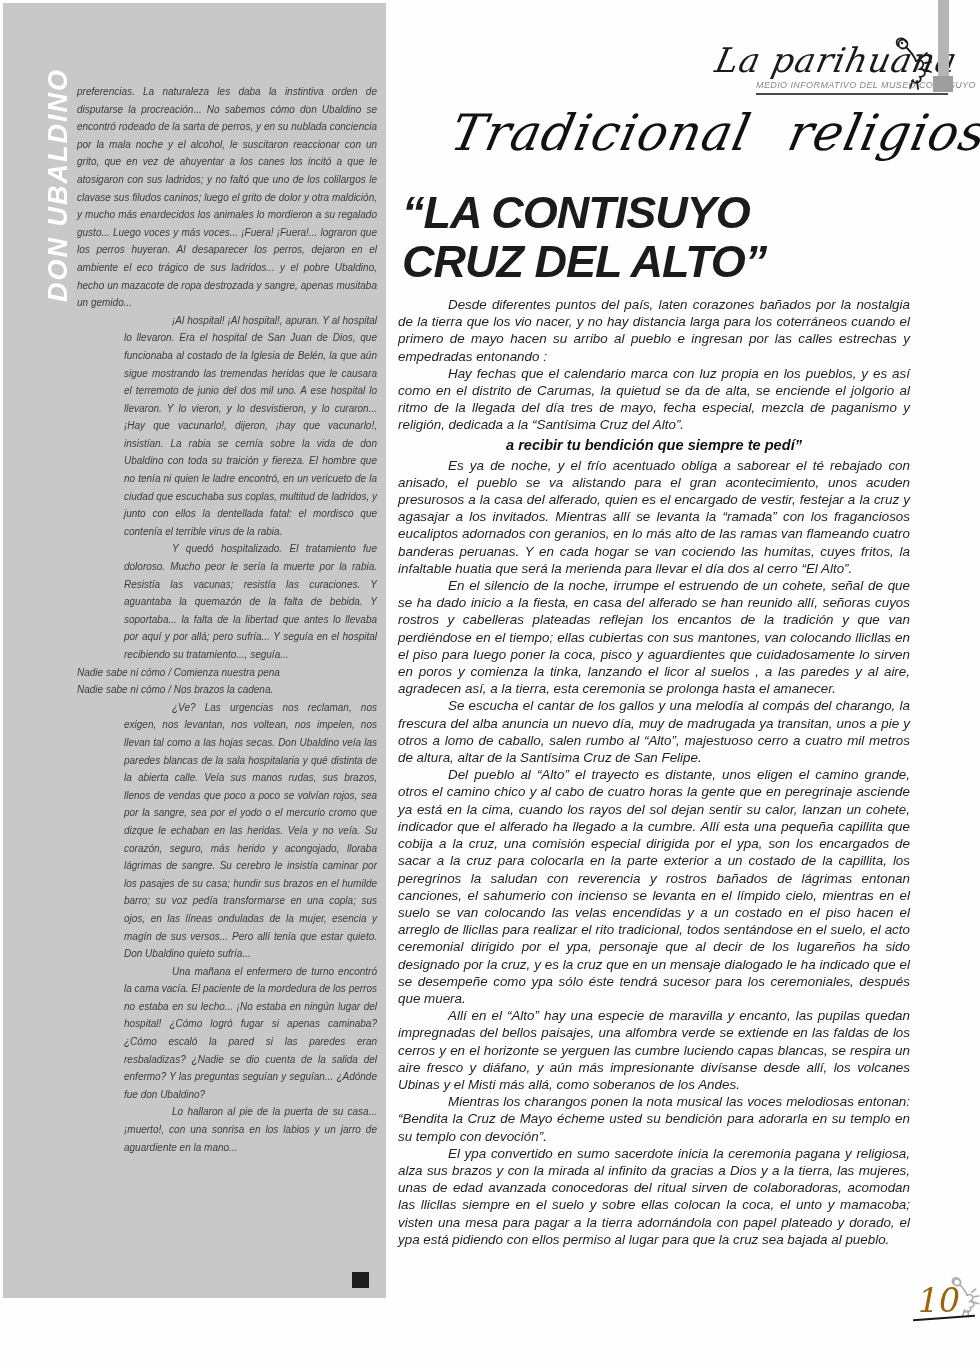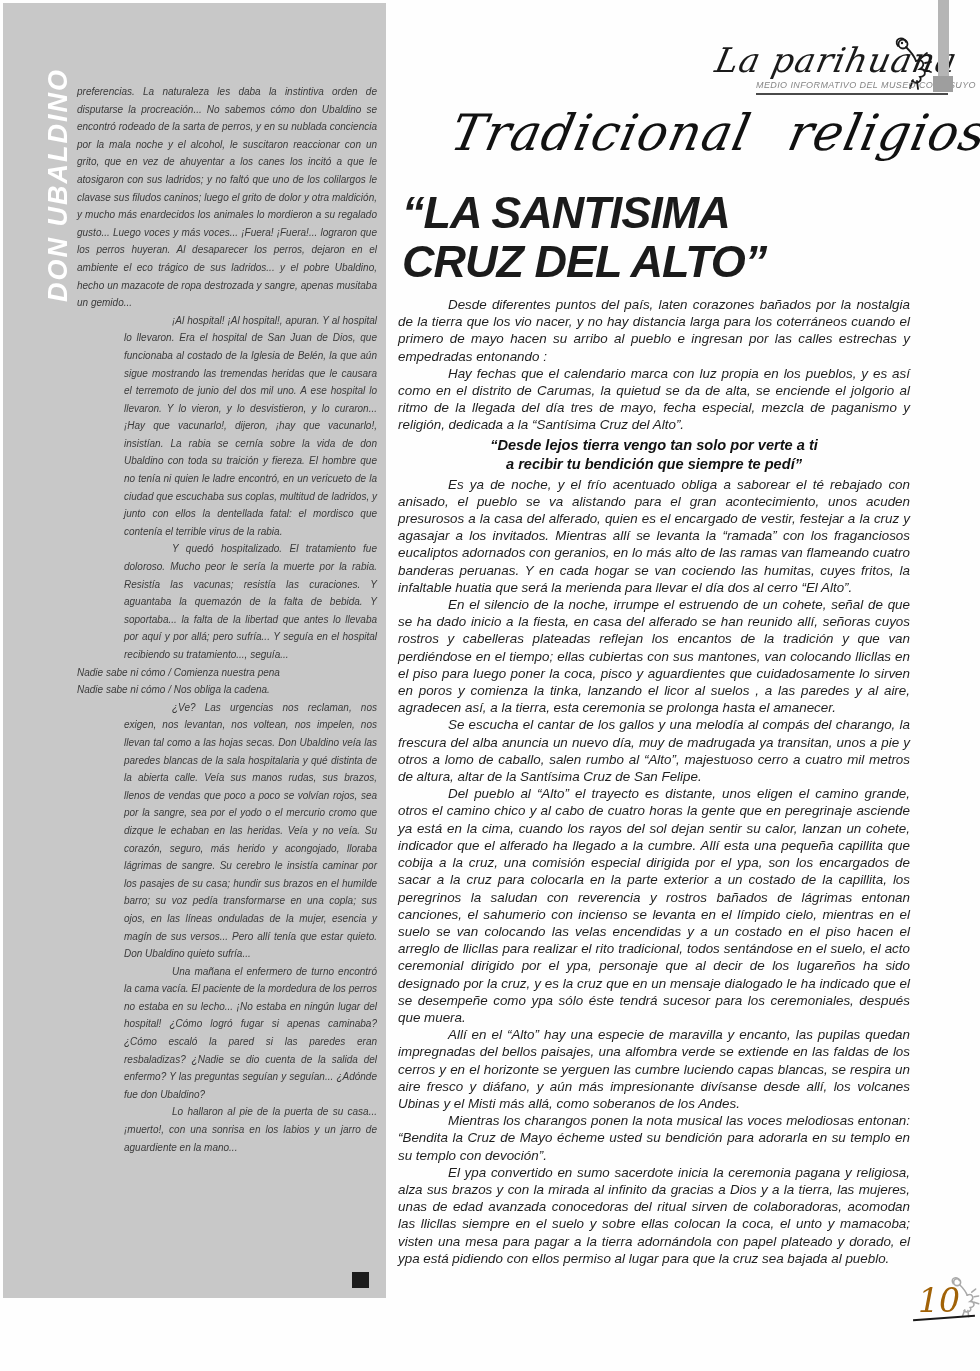--- a/index.html
+++ b/index.html
@@ -97,21 +97,21 @@
 
 <div class="page">
 
   <aside class="gray-panel">
     <div class="vertical-label">DON UBALDINO</div>
     <div class="left-text">
       <p class="just">preferencias. La naturaleza les daba la instintiva orden de disputarse la procreación... No sabemos cómo don Ubaldino se encontró rodeado de la sarta de perros, y en su nublada conciencia por la mala noche y el alcohol, le suscitaron reaccionar con un grito, que en vez de ahuyentar a los canes los incitó a que le atosigaron con sus ladridos; y no faltó que uno de los colilargos le clavase sus filudos caninos; luego el grito de dolor y otra maldición, y mucho más enardecidos los animales lo mordieron a su regalado gusto... Luego voces y más voces... ¡Fuera! ¡Fuera!... lograron que los perros huyeran. Al desaparecer los perros, dejaron en el ambiente el eco trágico de sus ladridos... y el pobre Ubaldino, hecho un mazacote de ropa destrozada y sangre, apenas musitaba un gemido...</p>
       <p class="just ind">¡Al hospital! ¡Al hospital!, apuran. Y al hospital lo llevaron. Era el hospital de San Juan de Dios, que funcionaba al costado de la Iglesia de Belén, la que aún sigue mostrando las tremendas heridas que le causara el terremoto de junio del dos mil uno. A ese hospital lo llevaron. Y lo vieron, y lo desvistieron, y lo curaron... ¡Hay que vacunarlo!, dijeron, ¡hay que vacunarlo!, insistían. La rabia se cernía sobre la vida de don Ubaldino con toda su traición y fiereza. El hombre que no tenía ni quien le ladre encontró, en un vericueto de la ciudad que escuchaba sus coplas, multitud de ladridos, y junto con ellos la dentellada fatal: el mordisco que contenía el terrible virus de la rabia.</p>
       <p class="just ind">Y quedó hospitalizado. El tratamiento fue doloroso. Mucho peor le sería la muerte por la rabia. Resistía las vacunas; resistía las curaciones. Y aguantaba la quemazón de la falta de bebida. Y soportaba... la falta de la libertad que antes lo llevaba por aquí y por allá; pero sufría... Y seguía en el hospital recibiendo su tratamiento..., seguía...</p>
       <p class="plain">Nadie sabe ni cómo / Comienza nuestra pena</p>
-      <p class="plain">Nadie sabe ni cómo / Nos obliga la cadena.</p>
+      <p class="plain">Nadie sabe ni cómo / Nos brazos la cadena.</p>
       <p class="just ind">¿Ve? Las urgencias nos reclaman, nos exigen, nos levantan, nos voltean, nos impelen, nos llevan tal como a las hojas secas. Don Ubaldino veía las paredes blancas de la sala hospitalaria y qué distinta de la abierta calle. Veía sus manos rudas, sus brazos, llenos de vendas que poco a poco se volvían rojos, sea por la sangre, sea por el yodo o el mercurio cromo que dizque le echaban en las heridas. Veía y no veía. Su corazón, seguro, más herido y acongojado, lloraba lágrimas de sangre. Su cerebro le insistía caminar por los pasajes de su casa; hundir sus brazos en el humilde barro; su voz pedía transformarse en una copla; sus ojos, en las líneas onduladas de la mujer, esencia y magín de sus versos... Pero allí tenía que estar quieto. Don Ubaldino quieto sufría...</p>
       <p class="just ind">Una mañana el enfermero de turno encontró la cama vacía. El paciente de la mordedura de los perros no estaba en su lecho... ¡No estaba en ningún lugar del hospital! ¿Cómo logró fugar si apenas caminaba? ¿Cómo escaló la pared si las paredes eran resbaladizas? ¿Nadie se dio cuenta de la salida del enfermo? Y las preguntas seguían y seguían... ¿Adónde fue don Ubaldino?</p>
       <p class="just ind">Lo hallaron al pie de la puerta de su casa... ¡muerto!, con una sonrisa en los labios y un jarro de aguardiente en la mano...</p>
 
     </div>
     <div class="end-marker"></div>
   </aside>
 
   <div class="logo-script">La parihuana</div>
   <svg class="logo-bird" width="52" height="56" viewBox="0 0 52 56">
@@ -123,27 +123,26 @@
       <path d="M40 23 l5 -4 M43 29 l6 -1 M43 36 l6 2"></path>
       <path d="M31 46 l-3 8 M35 47 l1 8"></path>
     </g>
     <circle cx="20" cy="9" r="1.2" fill="#1a1a1a"></circle>
   </svg>
   <div class="logo-tagline">MEDIO INFORMATIVO DEL MUSEO CONTISUYO</div>
   <div class="top-bar"></div>
   <div class="top-bar-cap"></div>
 
   <div class="script-title">Tradicional religiosa</div>
-  <h2 class="headline"><span>“LA SANTISIMA</span><br><span>CRUZ DEL ALTO”</span></h2>
+  <h2 class="headline"><span>“LA CONTISUYO</span><br><span>CRUZ DEL ALTO”</span></h2>
 
   <div class="right-col">
     <p class="ind">Desde diferentes puntos del país, laten corazones bañados por la nostalgia de la tierra que los vio nacer, y no hay distancia larga para los coterráneos cuando el primero de mayo hacen su arribo al pueblo e ingresan por las calles estrechas y empedradas entonando :</p>
     <p class="ind">Hay fechas que el calendario marca con luz propia en los pueblos, y es así como en el distrito de Carumas, la quietud se da de alta, se enciende el jolgorio al ritmo de la llegada del día tres de mayo, fecha especial, mezcla de paganismo y religión, dedicada a la “Santísima Cruz del Alto”.</p>
     <div class="verse">
-      <div>“Desde lejos tierra vengo tan solo por verte a ti</div>
       <div>a recibir tu bendición que siempre te pedí”</div>
     </div>
     <p class="ind">Es ya de noche, y el frío acentuado obliga a saborear el té rebajado con anisado, el pueblo se va alistando para el gran acontecimiento, unos acuden presurosos a la casa del alferado, quien es el encargado de vestir, festejar a la cruz y agasajar a los invitados. Mientras allí se levanta la “ramada” con los fraganciosos eucaliptos adornados con geranios, en lo más alto de las ramas van flameando cuatro banderas peruanas. Y en cada hogar se van cociendo las humitas, cuyes fritos, la infaltable huatia que será la merienda para llevar el día dos al cerro “El Alto”.</p>
     <p class="ind">En el silencio de la noche, irrumpe el estruendo de un cohete, señal de que se ha dado inicio a la fiesta, en casa del alferado se han reunido allí, señoras cuyos rostros y cabelleras plateadas reflejan los encantos de la tradición y que van perdiéndose en el tiempo; ellas cubiertas con sus mantones, van colocando llicllas en el piso para luego poner la coca, pisco y aguardientes que cuidadosamente lo sirven en poros y comienza la tinka, lanzando el licor al suelos , a las paredes y al aire, agradecen así, a la tierra, esta ceremonia se prolonga hasta el amanecer.</p>
     <p class="ind">Se escucha el cantar de los gallos y una melodía al compás del charango, la frescura del alba anuncia un nuevo día, muy de madrugada ya transitan, unos a pie y otros a lomo de caballo, salen rumbo al “Alto”, majestuoso cerro a cuatro mil metros de altura, altar de la Santísima Cruz de San Felipe.</p>
     <p class="ind">Del pueblo al “Alto” el trayecto es distante, unos eligen el camino grande, otros el camino chico y al cabo de cuatro horas la gente que en peregrinaje asciende ya está en la cima, cuando los rayos del sol dejan sentir su calor, lanzan un cohete, indicador que el alferado ha llegado a la cumbre. Allí esta una pequeña capillita que cobija a la cruz, una comisión especial dirigida por el ypa, son los encargados de sacar a la cruz para colocarla en la parte exterior a un costado de la capillita, los peregrinos la saludan con reverencia y rostros bañados de lágrimas entonan canciones, el sahumerio con incienso se levanta en el límpido cielo, mientras en el suelo se van colocando las velas encendidas y a un costado en el piso hacen el arreglo de llicllas para realizar el rito tradicional, todos sentándose en el suelo, el acto ceremonial dirigido por el ypa, personaje que al decir de los lugareños ha sido designado por la cruz, y es la cruz que en un mensaje dialogado le ha indicado que el se desempeñe como ypa sólo éste tendrá sucesor para los ceremoniales, después que muera.</p>
     <p class="ind">Allí en el “Alto” hay una especie de maravilla y encanto, las pupilas quedan impregnadas del bellos paisajes, una alfombra verde se extiende en las faldas de los cerros y en el horizonte se yerguen las cumbre luciendo capas blancas, se respira un aire fresco y diáfano, y aún más impresionante divísanse desde allí, los volcanes Ubinas y el Misti más allá, como soberanos de los Andes.</p>
     <p class="ind">Mientras los charangos ponen la nota musical las voces melodiosas entonan: “Bendita la Cruz de Mayo écheme usted su bendición para adorarla en su templo en su templo con devoción”.</p>
     <p class="ind">El ypa convertido en sumo sacerdote inicia la ceremonia pagana y religiosa, alza sus brazos y con la mirada al infinito da gracias a Dios y a la tierra, las mujeres, unas de edad avanzada conocedoras del ritual sirven de colaboradoras, acomodan las llicllas siempre en el suelo y sobre ellas colocan la coca, el unto y mamacoba; visten una mesa para pagar a la tierra adornándola con papel plateado y dorado, el ypa está pidiendo con ellos permiso al lugar para que la cruz sea bajada al pueblo.</p>
   </div>

